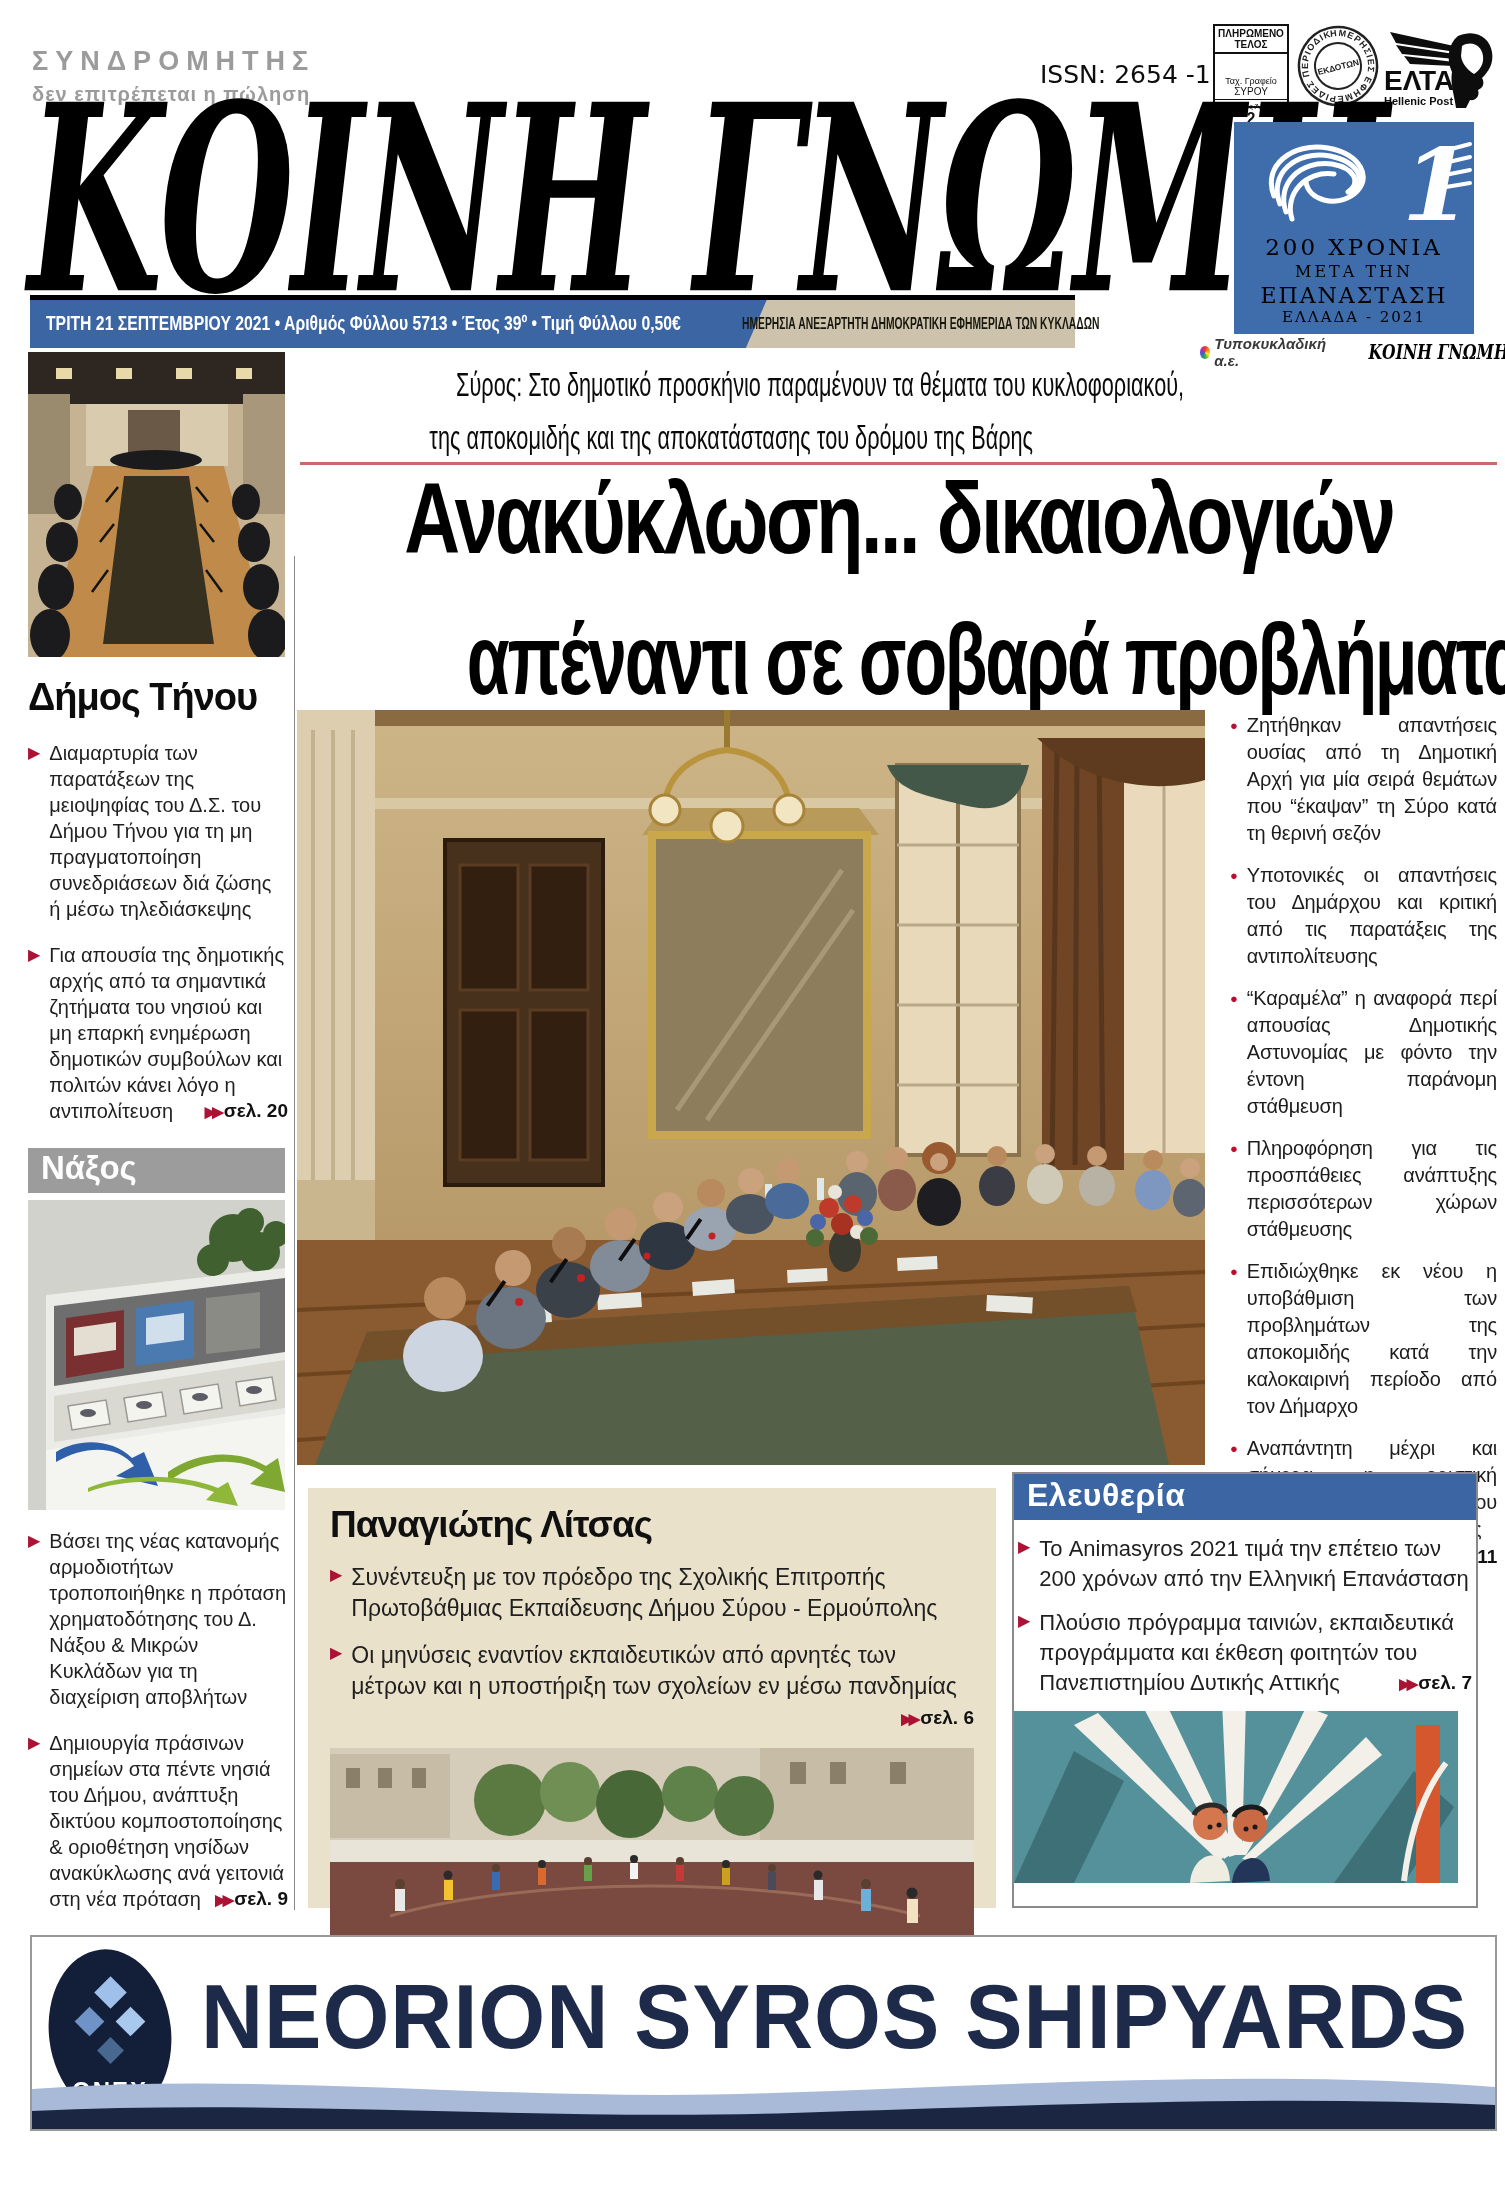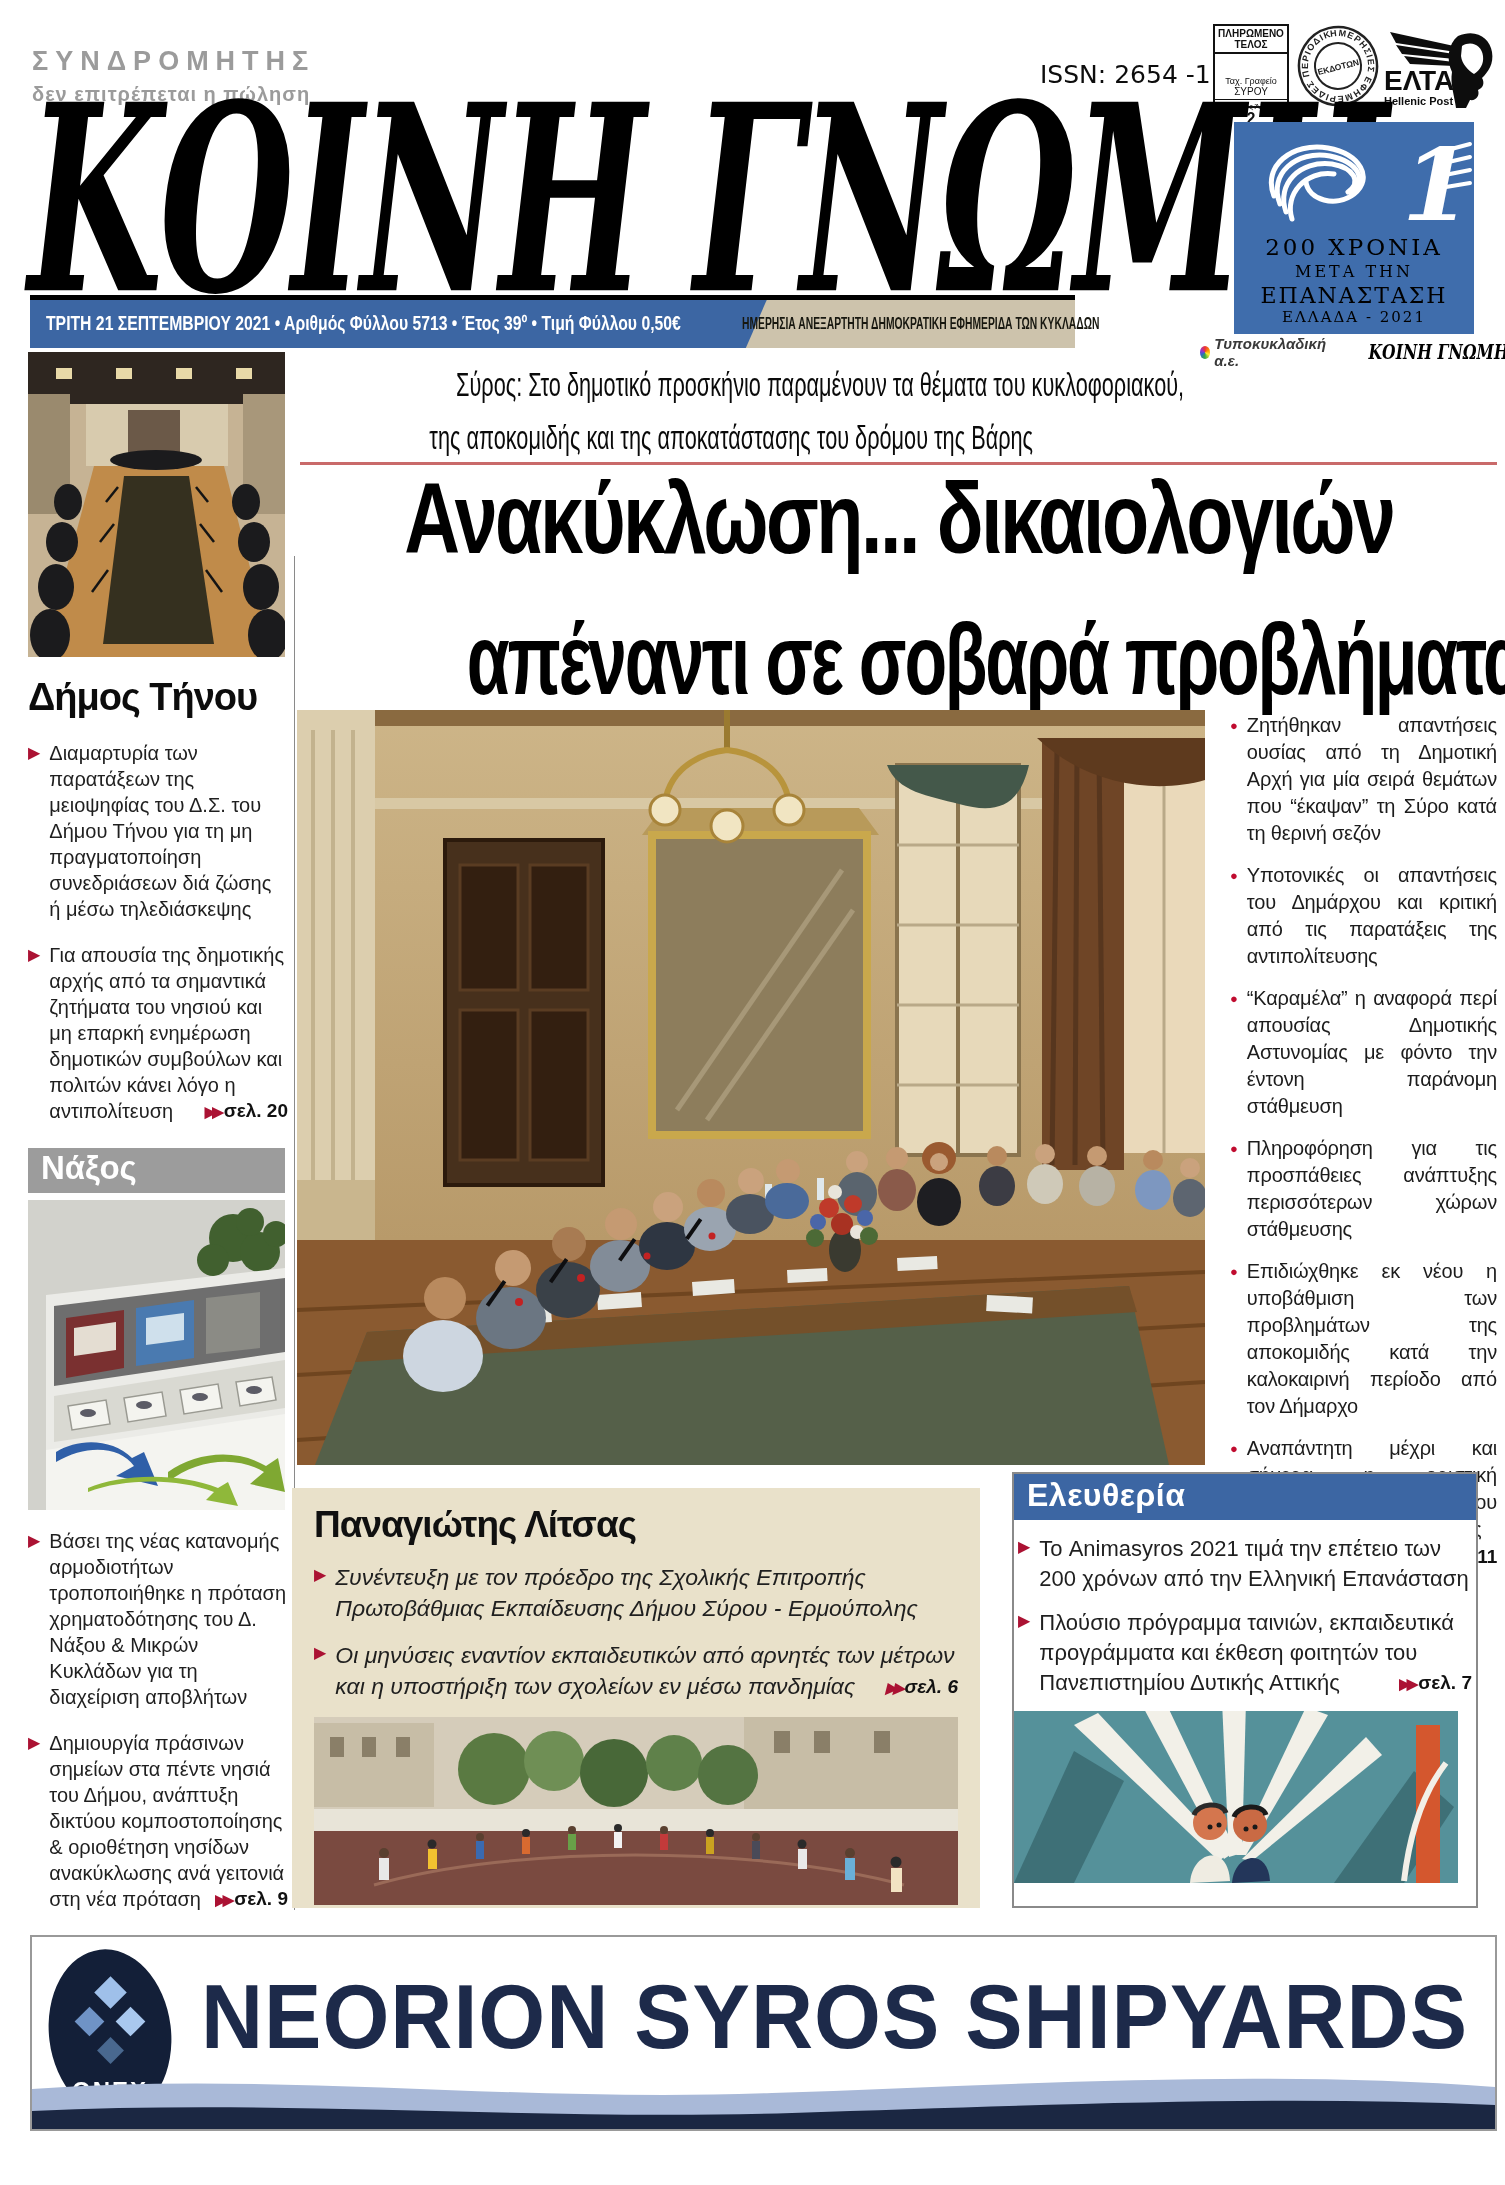--- a/index.html
+++ b/index.html
@@ -83,24 +83,24 @@
   .headline .h2 { transform:scale(0.76,1.08); transform-origin:center bottom; }
 
   .mainphoto { left:297px; top:710px; width:908px; height:755px; }
 
   .lead-bullets { left:1230px; top:712px; width:267px; }
   .lb { display:flex; margin-bottom:15px; }
   .lb .dot { color:#c00b2f; font-size:13px; line-height:27px; margin:0 9px 0 0; flex:0 0 auto; }
   .lb .txt { font-size:20px; line-height:27px; font-weight:500; color:#1c1c1c; text-align:justify; width:100%; letter-spacing:-0.2px; }
 
   
-  .litsas { left:292px; top:1488px; width:688px; height:420px; background:#e9e1ca; padding:16px 22px 0 22px; }
+  .litsas { left:308px; top:1488px; width:688px; height:420px; background:#e9e1ca; padding:16px 22px 0 22px; }
   .litsas .title { font-size:37px; font-weight:bold; color:#101010; letter-spacing:-1px; }
   .litsas .sb-item { margin-top:16px; margin-bottom:0; }
-  .litsas .sb-item .txt { font-size:23px; line-height:31px;font-style:italic; }
+  .litsas .sb-item .txt { font-size:23px; line-height:31px; }
   .litsas .photo { margin-top:14px; width:644px; height:188px; }
 
   .elef { left:1012px; top:1472px; width:466px; height:436px; background:#fff; border:2px solid #8a8a8a; }
   .elef .hdr { background:#3c66a3; height:46px; color:#fff; font-size:32px; font-weight:bold; padding:3px 0 0 13px; letter-spacing:0.5px; }
   .elef .sb-item { margin:14px 4px 0 4px; }
   .elef .sb-item .txt { font-size:22px; line-height:30px; }
   .elef .illus { margin-top:12px; width:444px; height:172px; }
 
   
   .banner { left:30px; top:1935px; width:1467px; height:196px; border:2px solid #999; background:#fff; overflow:hidden; }

